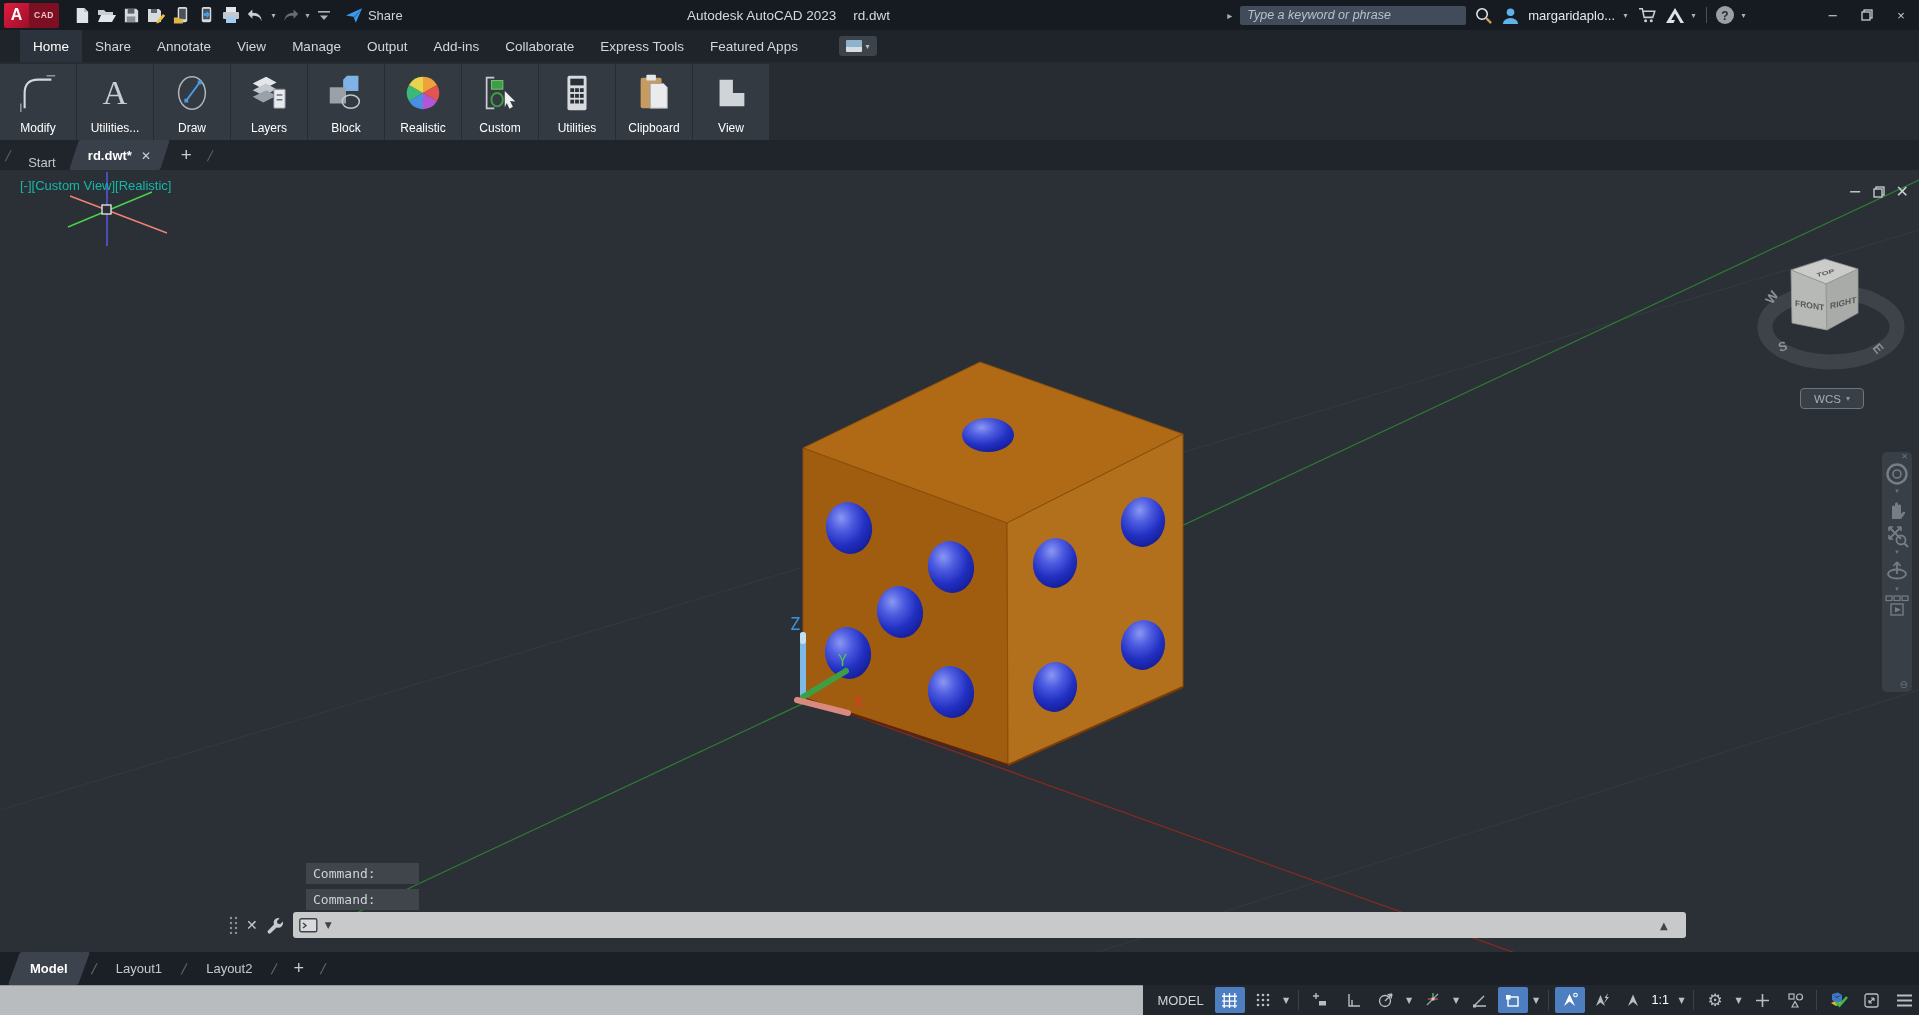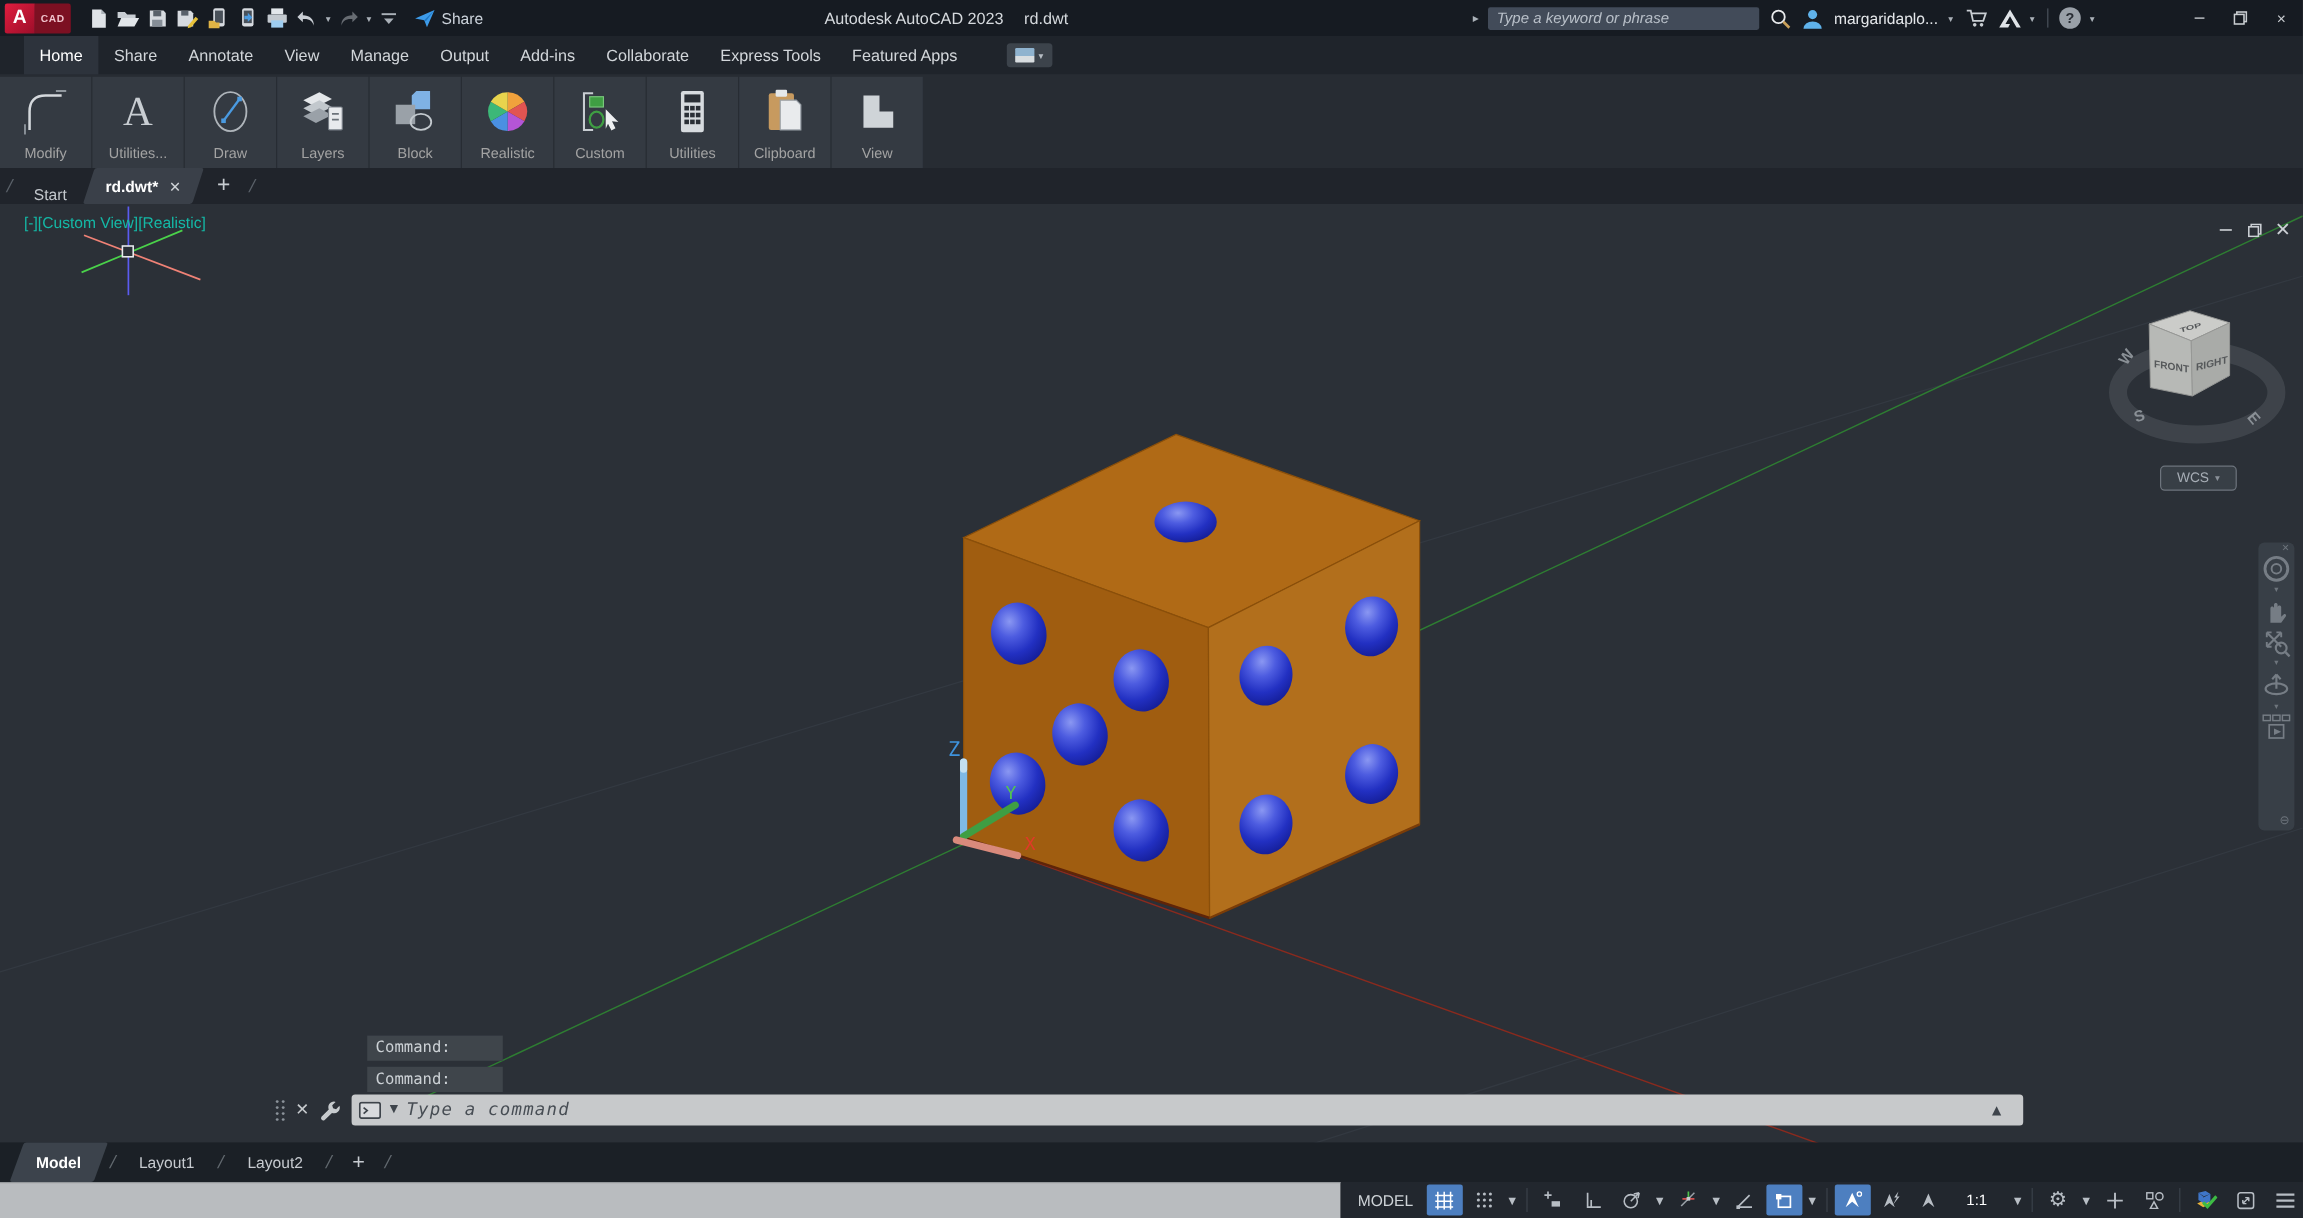--- a/index.html
+++ b/index.html
@@ -37,21 +37,21 @@
   .gallery-btn{margin-left:28px;width:38px;height:20px;background:#3c434b;border-radius:3px;
     display:flex;align-items:center;justify-content:center;gap:3px}
   .gallery-pic{width:16px;height:12px;border-radius:1px;background:linear-gradient(180deg,#8fb3cf 55%,#d8dde0 55%)}
   .gcaret{color:#b6bcc3;font-size:8px}
 
   
   .ribbon{height:78px;background:#272c33;display:flex;padding-top:2px}
   .rtile{width:76px;height:76px;margin-right:1px;background:#343a42;display:flex;flex-direction:column;
     align-items:center;justify-content:flex-end;padding-bottom:5px}
   .ric{flex:1;display:flex;align-items:center;justify-content:center}
-  .rlabel{font-size:12px;color:#a3a3a3;white-space:nowrap}
+  .rlabel{font-size:12px;color:#ffffff;white-space:nowrap}
 
   
   .filetabs{height:30px;background:#20242b;display:flex;align-items:center;font-size:13px;color:#c3c8cd}
   .ft-slash{color:#5a6169;font-size:15px;margin:0 6px;display:inline-block;transform:skewX(-14deg)}
   .ftab{padding:16px 12px;height:30px;display:flex;align-items:flex-start;gap:8px}
   .ftab-skew{height:30px;background:#3a4049;transform:skewX(-18deg);border-radius:2px;display:flex;align-items:center;
     padding:0 14px;margin:0 6px}
   .ftab-skew>span{transform:skewX(18deg);display:flex;align-items:center;gap:9px;color:#fff;font-weight:bold}
   .ft-x{color:#cfd3d7;font-weight:normal;font-size:12px}
   .ft-plus{font-size:19px;color:#c7ccd1;margin:0 10px;font-weight:normal}
@@ -93,21 +93,21 @@
 
   
   .bottombar{position:absolute;left:0;top:985px;width:1919px;height:30px;background:#22272e;display:flex}
   .hscroll{width:1175px;height:30px;background:#b9bcbf;border-top:1px solid #94989b}
   .statusbar{flex:1;display:flex;align-items:center;gap:3px;padding-left:6px}
   .sb-model{font-size:13px;color:#ced3d7;padding:0 8px}
   .sb{width:30px;height:26px;display:flex;align-items:center;justify-content:center;border-radius:2px;flex:0 0 auto}
   .sb.act{background:#4d7fc0}
   .sb-caret{width:11px;text-align:center;color:#b9bfc6;font-size:8px;flex:0 0 auto}
   .sb-sep{width:1px;height:20px;background:#3a414a;margin:0 3px;flex:0 0 auto}
-  .sb-scale{color:#fff;font-size:12.5px;margin:0 17px;flex:0 0 auto}
+  .sb-scale{color:#fff;font-size:12.5px;margin:0 4px;flex:0 0 auto}
   .gearglyph{font-size:17px;color:#b7bdc4;line-height:1}
 </style>
 </head>
 <body>
 
 <div class="titlebar">
   <div class="logo">
     <div class="logo-a">A</div>
     <div class="logo-cad">CAD</div>
   </div>
@@ -537,21 +537,20 @@
     <span class="glyph" style="color:#c6cacd;font-size:14px">✕</span>
     <svg width="19" height="19" viewBox="0 0 20 20">
       <path d="M13 2 a5 5 0 0 0 -4.6 7 L2 15.4 a2 2 0 0 0 2.8 2.8 L11.2 12 a5 5 0 0 0 6.6 -6.2 l-3 3 l-2.6 -.8 l-.8 -2.6 l3 -3 a5 5 0 0 0 -1.4 -.4 z" fill="#c6cacd"></path>
       </svg>
     <div class="cmd-bar">
       <svg width="19" height="15" viewBox="0 0 19 15">
         <rect x="0.8" y="0.8" width="17" height="13" rx="1.5" fill="#d8dadd" stroke="#3e444b" stroke-width="1.4"></rect>
         <path d="M4 5 l3 2.5 L4 10" fill="none" stroke="#3e444b" stroke-width="1.4"></path>
         </svg>
       <span class="pr-caret glyph">▼</span>
-      <input class="cmd-input" placeholder="Type a command" style="">
       <span class="cmd-up glyph">▲</span>
     </div>
   </div>
 </div>
 
 <div class="layoutbar">
   <div class="ltab-skew">
     <span>Model</span>
   </div>
   <span class="lt-slash">/</span>

